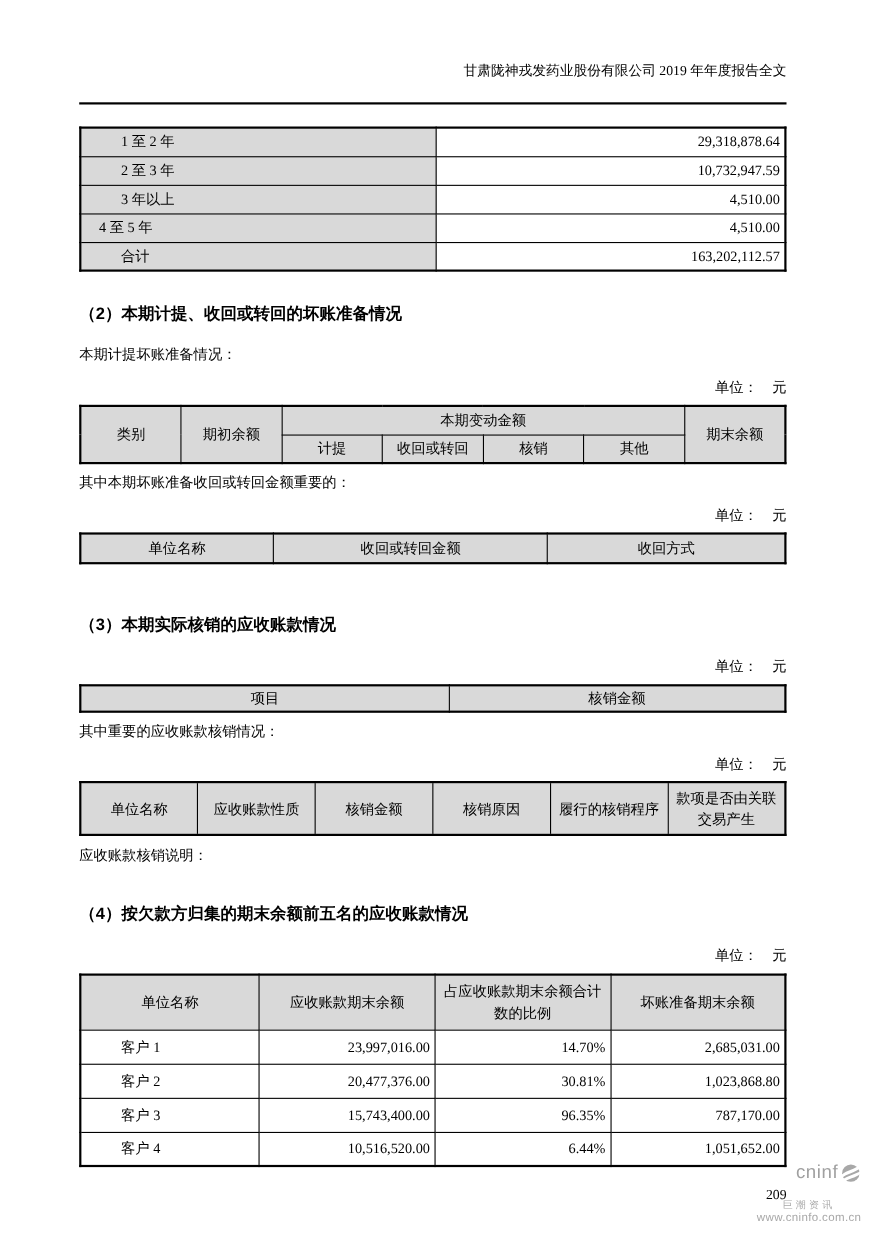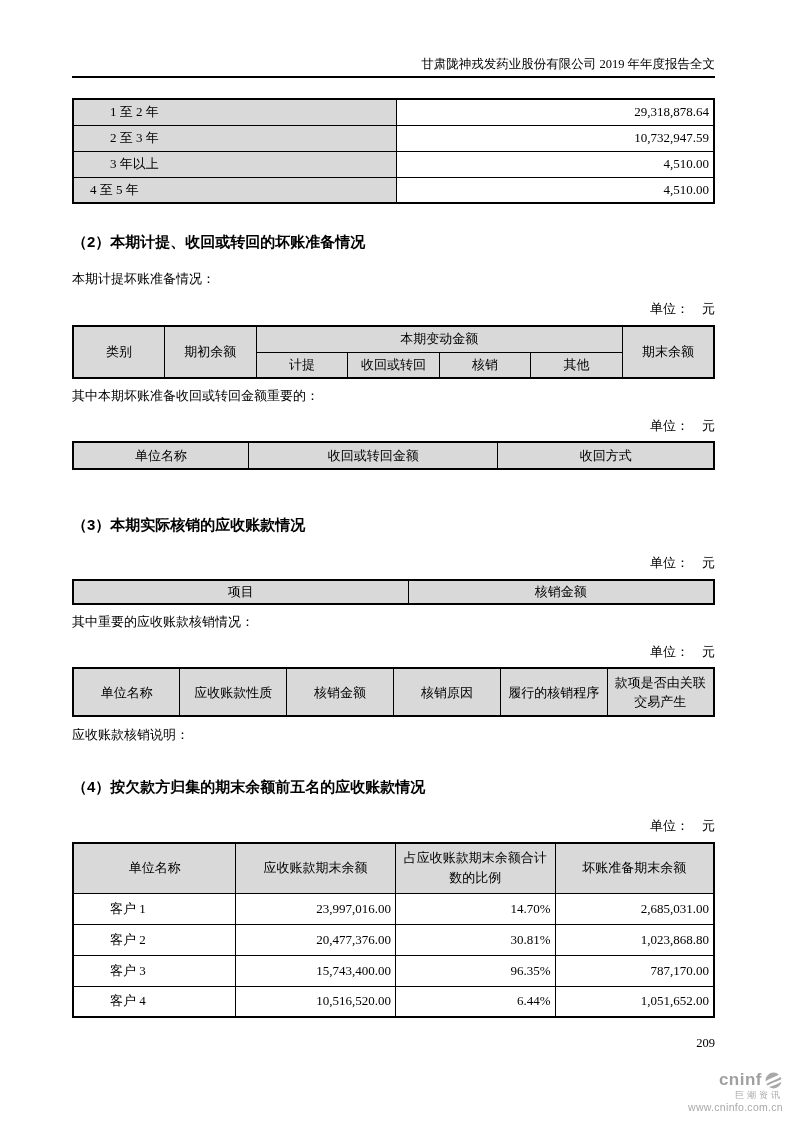--- a/index.html
+++ b/index.html
@@ -12,21 +12,21 @@
     font-family: "Liberation Serif", "DejaVu Serif", serif;
     color: #000;
     overflow: hidden;
   }
   .content { padding: 0 78px 0 72px; }
 
   .doc-header {
     margin-top: 56px;
     text-align: right;
     font-size: 12.5px;
-    padding-bottom: 3px;
+    padding-bottom: 20px;
     border-bottom: 2px solid #000;
   }
 
   table { border-collapse: collapse; width: 100%; table-layout: fixed; }
   table, td { border: 1px solid #000; }
   table { border-width: 2px; }
   td { font-size: 13px; padding: 2px 4px; vertical-align: middle; }
   .shaded { background: #d9d9d9; }
   .c { text-align: center; }
   .r { text-align: right; }
@@ -80,22 +80,22 @@
 
   .footer-logo {
     position: absolute;
     right: 10px; bottom: 8px;
     text-align: right;
     color: #a6a6a6;
     font-family: "Liberation Sans", "DejaVu Sans", sans-serif;
     line-height: 1.1;
   }
   .logo-row { display: flex; align-items: center; justify-content: flex-end; gap: 2px; }
-  .logo-word { font-weight: bold; font-size: 17px; letter-spacing: 0.5px; color: #a0a0a0; }
-  .logo-sub { font-size: 9px; letter-spacing: 3px; color: #a8a8a8; margin-top: 1px; }
+  .logo-word { font-weight: normal; font-size: 17px; letter-spacing: 0.5px; color: #a0a0a0; }
+  .logo-sub { font-size: 9px; letter-spacing: 3px; color: #a8a8a8; margin-top: 15px; text-align: center; }
   .logo-url { font-size: 10.5px; color: #a8a8a8; margin-top: 2px; letter-spacing: 0.3px; }
   .swirl { width: 19px; height: 19px; }
 </style>
 </head>
 <body>
 
 <div class="page">
   <div class="content">
 
     <div class="doc-header">甘肃陇神戎发药业股份有限公司 2019 年年度报告全文</div>
@@ -114,20 +114,24 @@
         <td class="shaded l">2 至 3 年</td>
         <td class="r">10,732,947.59</td>
       </tr>
       <tr>
         <td class="shaded l">3 年以上</td>
         <td class="r">4,510.00</td>
       </tr>
       <tr>
         <td class="shaded l indent-cell">4 至 5 年</td>
         <td class="r">4,510.00</td>
+      </tr>
+      <tr>
+        <td class="shaded l">合计</td>
+        <td class="r">163,202,112.57</td>
       </tr>
     </tbody>
       </table>
 
     <div class="section-heading">（2）本期计提、收回或转回的坏账准备情况</div>
     <div class="body-line">本期计提坏账准备情况：</div>
     <div class="unit-line">单位：　元</div>
 
     <table class="provision-table">
       <colgroup>

